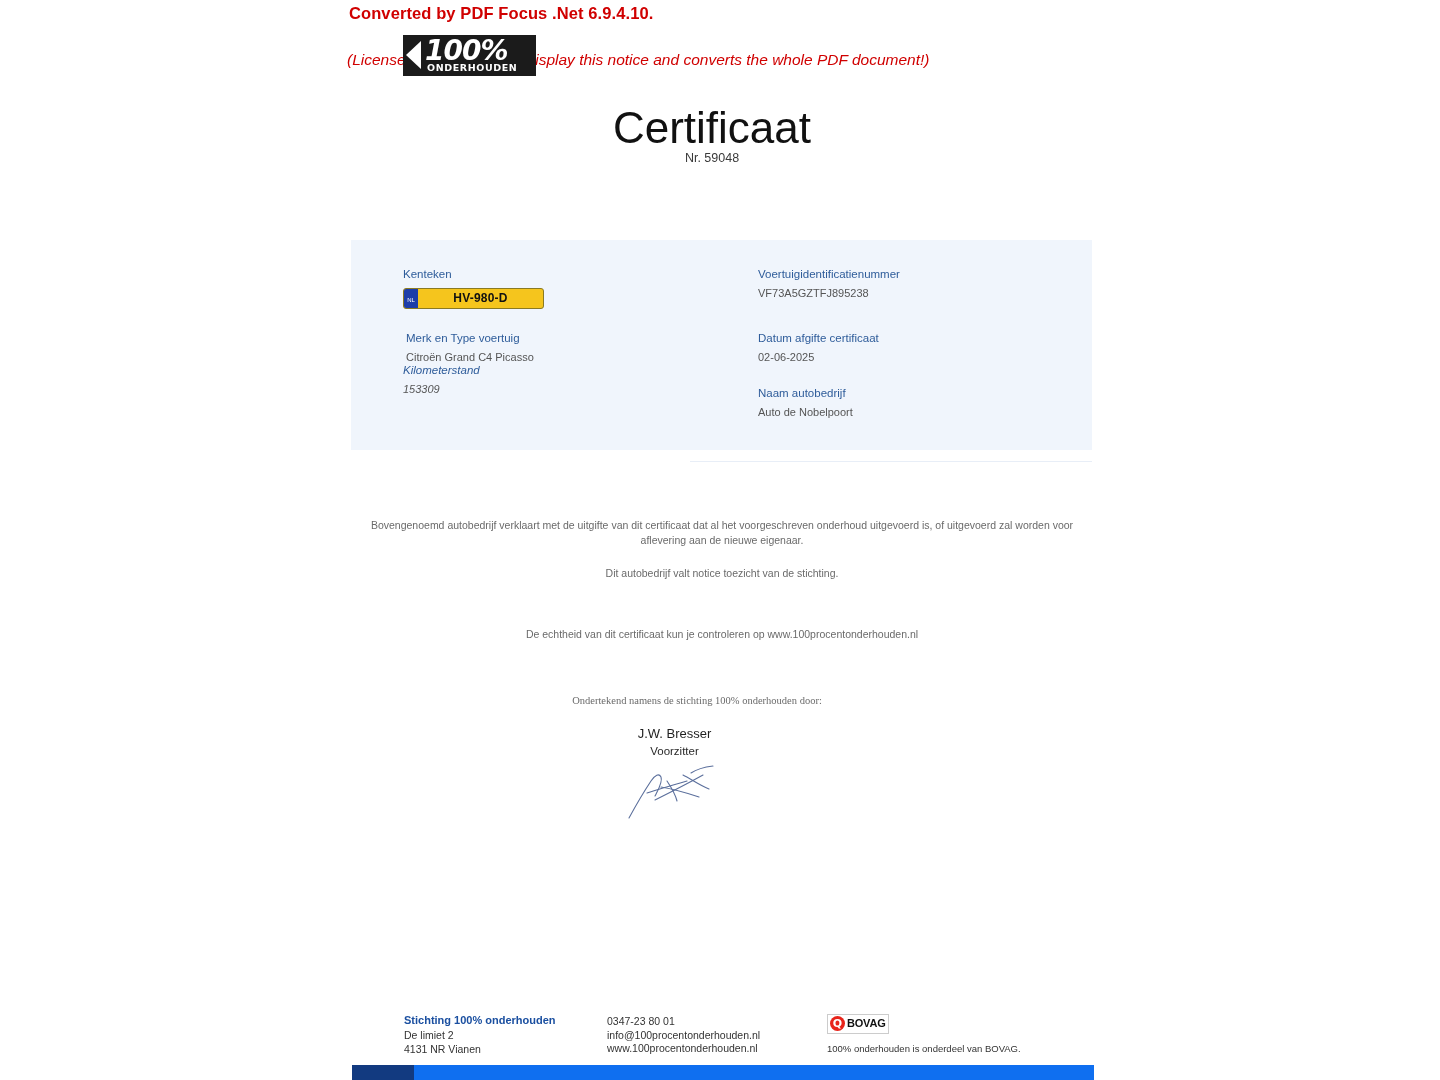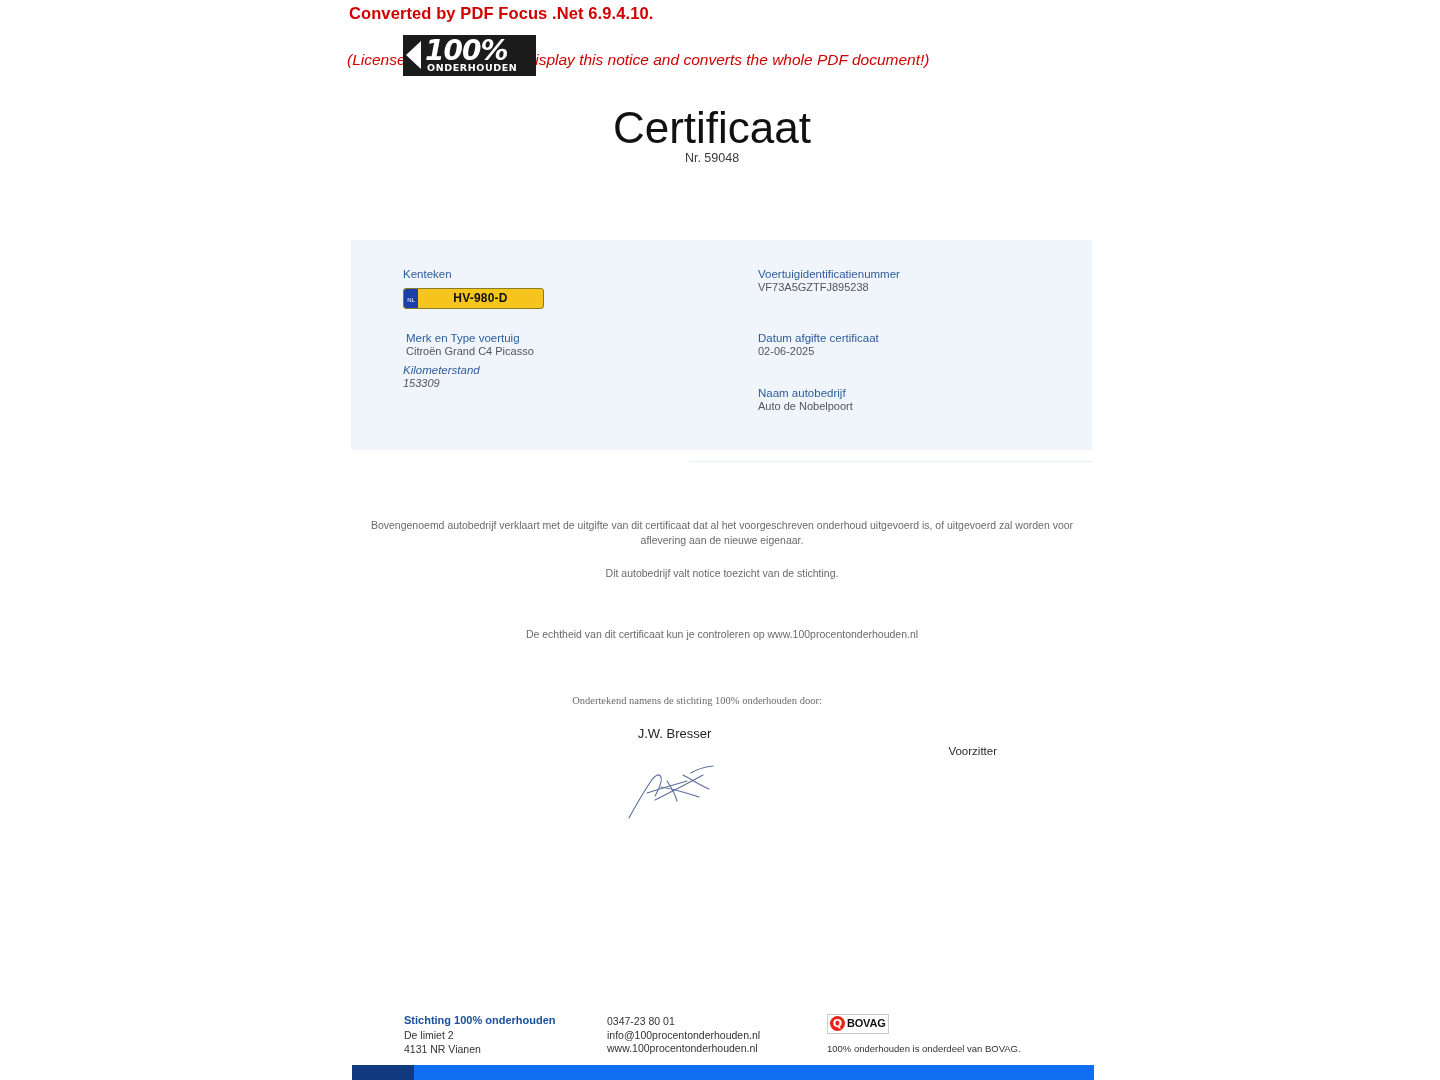--- a/index.html
+++ b/index.html
@@ -120,21 +120,21 @@
   }
   .field .label {
     color: #2e5c9a;
     font-size: 11.5px;
     white-space: nowrap;
   }
   .field .value {
     color: #555555;
     font-size: 11px;
     white-space: nowrap;
-    margin-top: 1px;
+    margin-top: 7px;
   }
 
   .f-kenteken      { left: 403px; top: 268px; }
   .f-vin           { left: 758px; top: 268px; }
   .f-merk          { left: 406px; top: 332px; }
   .f-datum         { left: 758px; top: 332px; }
   .f-km            { left: 403px; top: 364px; font-style: italic; }
   .f-bedrijf       { left: 758px; top: 387px; }
 
   
@@ -204,21 +204,21 @@
     width: 645px;
     text-align: center;
     font-size: 13px;
     color: #1f1f1f;
   }
   .sign-role {
     position: absolute;
     left: 352px;
     top: 745px;
     width: 645px;
-    text-align: right;
+    text-align: center;
     font-size: 11.5px;
     color: #2a2a2a;
   }
   .signature {
     position: absolute;
     left: 625px;
     top: 763px;
     width: 105px;
     height: 58px;
   }

